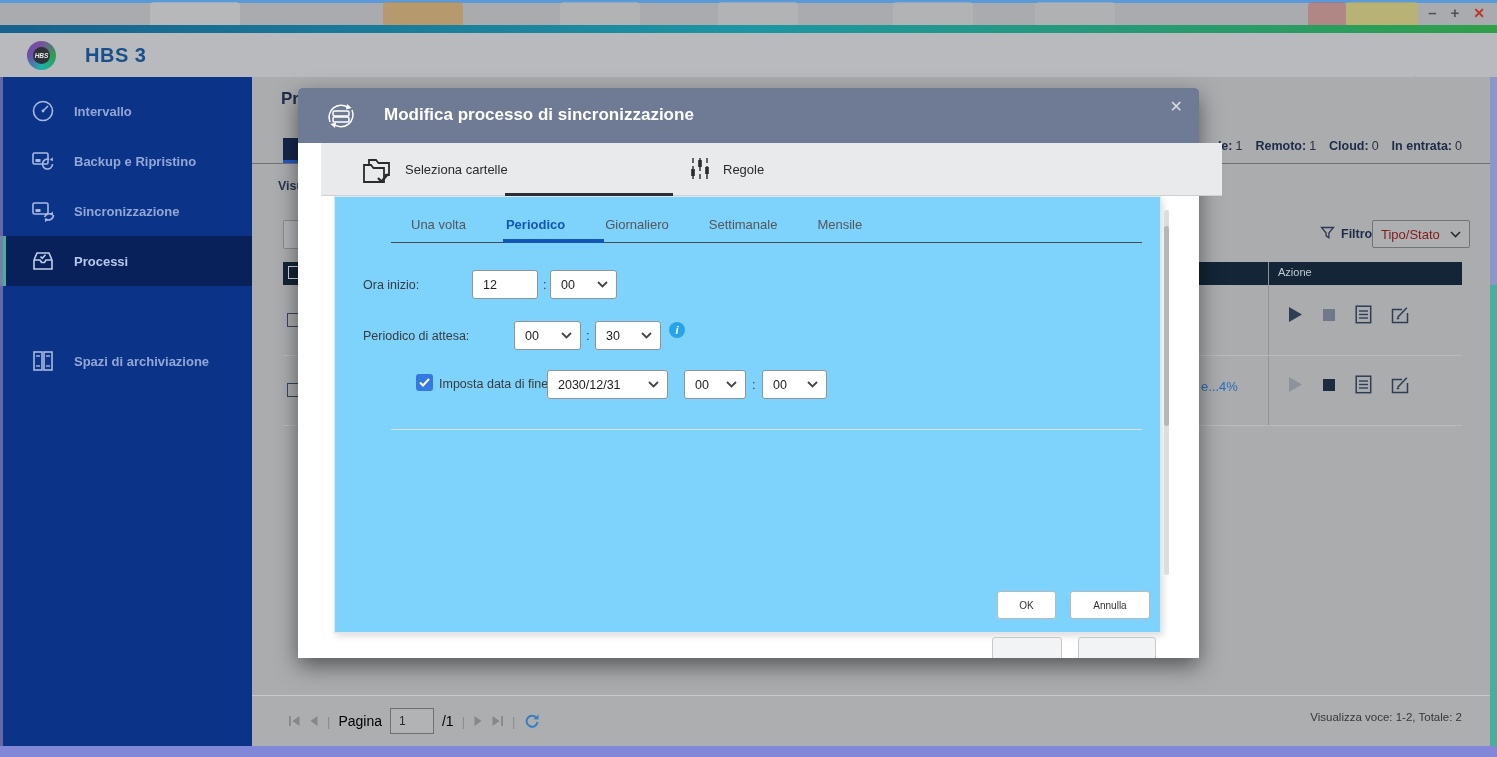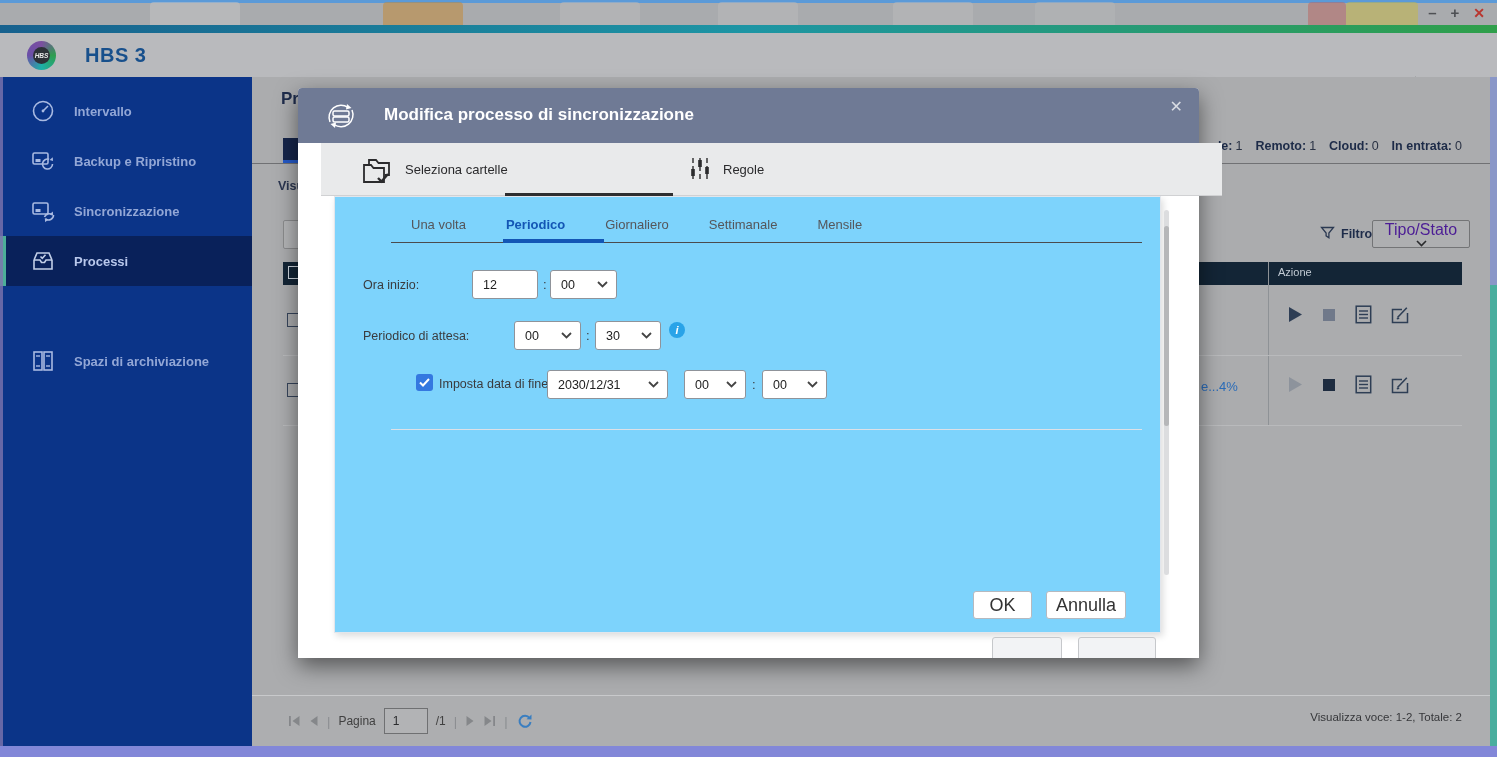--- a/index.html
+++ b/index.html
@@ -47,35 +47,35 @@
   .stats { position:absolute; right:28px; top:62px; display:flex; gap:10px; font-size:12.5px; }
   .stats b { color:#1d2b48; } .stats span { color:#2a3244; margin-left:3px; }
   .hline { position:absolute; left:0; top:86px; width:1238px; height:1px; background:#707174; }
   .view-label { position:absolute; left:26px; top:102px; font-size:12.5px; font-weight:bold; color:#2b3650; }
   .searchbox { position:absolute; left:31px; top:143px; width:210px; height:29px; background:#b4b5b7;
                border:1px solid #8a8b8d; border-radius:2px; }
   .filtro { position:absolute; left:1068px; top:149px; display:flex; align-items:center; gap:6px; }
   .filtro b { font-size:12.5px; color:#1e2c4a; }
   .dropdown { display:flex; align-items:center; justify-content:space-between; padding:0 8px;
               background:#aeafb1; border:1px solid #737476; border-radius:2px; cursor:pointer; }
-  .filter-dd { position:absolute; left:1120px; top:143px; width:98px; height:28px; font-size:16px; color:#4c1d95;flex-direction:column; }
+  .filter-dd { position:absolute; left:1120px; top:143px; width:98px; height:28px; font-size:13px; color:#7f1d1d; }
   .thead { position:absolute; left:31px; top:185px; width:1179px; height:23px; background:#132536; }
   .thead .cb { position:absolute; left:5px; top:4px; width:13px; height:13px; border:1px solid #cfd6de; }
   .thead .azione { position:absolute; left:995px; top:4px; font-size:11px; color:#c2cbd4; }
   .colsep { position:absolute; left:1016px; top:185px; width:1px; height:163px; background:#8e9296; }
   .rowsep { position:absolute; left:31px; width:1179px; height:1px; background:#b9babc; }
   .row-cb { position:absolute; left:35px; width:14px; height:14px; border:1px solid #37455c; }
   .status-frag { position:absolute; left:949px; top:302px; font-size:13px; color:#2b6cb8; }
   .act { position:absolute; display:flex; align-items:center; gap:19px; left:1036px; }
 
   
   .pgbar { position:absolute; left:0; top:618px; width:1238px; height:51px; background:#adaeb0; border-top:1px solid #c8c9cb; }
   .pgctrl { position:absolute; left:36px; top:12px; display:flex; align-items:center; gap:8px; }
   .pgctrl .sep { color:#8b8d90; font-size:13px; }
-  .pgctrl .lbl { font-size:12px; color:#404040; }
+  .pgctrl .lbl { font-size:14px; color:#000000; }
   .pg-input { width:44px; height:26px; background:#b2b3b5; border:1px solid #6f7072; font-size:12px;
               color:#2b2c2e; padding-left:8px; font-family:"Liberation Sans",sans-serif; }
   .pg-summary { position:absolute; right:28px; top:15px; font-size:11.5px; color:#36373a; }
 
   
   .edge-right-top { left:1490px; top:77px; width:7px; height:208px; background:#8a97c8; }
   .edge-right-bottom { left:1490px; top:285px; width:7px; height:461px; background:#49ae9e; }
   .bottomstrip { left:0; top:746px; width:1497px; height:11px; background:#8287d8; }
 
   
@@ -104,21 +104,21 @@
   .select { position:absolute; height:29px; background:#fff; border:1px solid #8f939a; border-radius:3px;
             display:flex; align-items:center; justify-content:space-between; padding:0 8px 0 10px;
             font-size:12.5px; color:#222; cursor:pointer; }
   .colon { position:absolute; font-size:13px; color:#3a3b3e; }
   .info-i { position:absolute; width:16px; height:16px; border-radius:50%; background:#29a3e8; color:#fff;
             font-size:11px; font-weight:bold; display:flex; align-items:center; justify-content:center; font-style:italic; }
   .checkbox { position:absolute; width:17px; height:17px; background:#3478e0; border-radius:3px;
               display:flex; align-items:center; justify-content:center; cursor:pointer; }
   .fdivider { position:absolute; left:56px; top:232px; width:751px; height:1px; background:#dde1e7; }
   .mbtn { position:absolute; height:28px; background:#fff; border:1px solid #b6b9bf; border-radius:3px;
-          font-size:18px; color:#333; display:flex; align-items:center; justify-content:center; cursor:pointer; }
+          font-size:10px; color:#333; display:flex; align-items:center; justify-content:center; cursor:pointer;margin-left:24px; }
   .ghost-btn { position:absolute; top:441px; height:30px; background:#f2f3f5; border:1px solid #c6c8cb; border-radius:3px; }
 </style>
 </head>
 <body>
 
 <div class="abs taskbar">
   <div class="topline"></div>
   <div class="tabghost" style="left:150px;width:90px;background:#c2c3c5;"></div>
   <div class="tabghost" style="left:383px;width:80px;background:#c28a3a;"></div>
   <div class="tabghost" style="left:560px;width:80px;background:#b9bабc;background:#b9babc;"></div>

